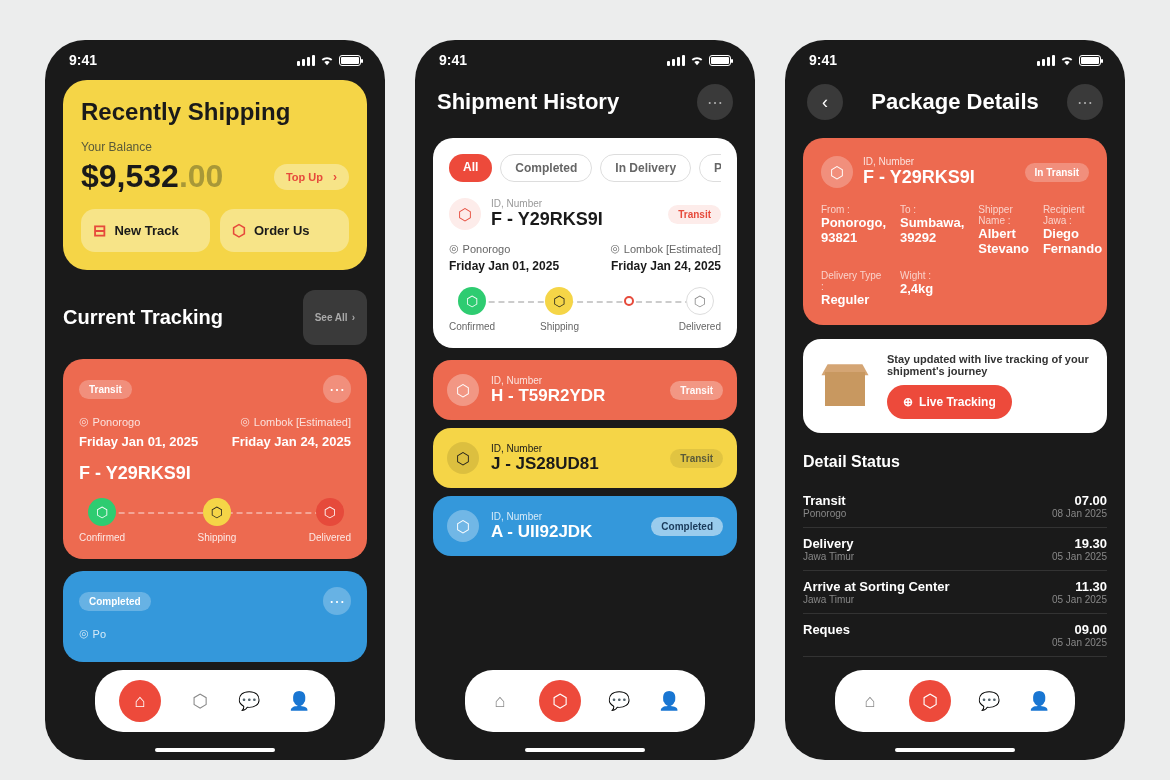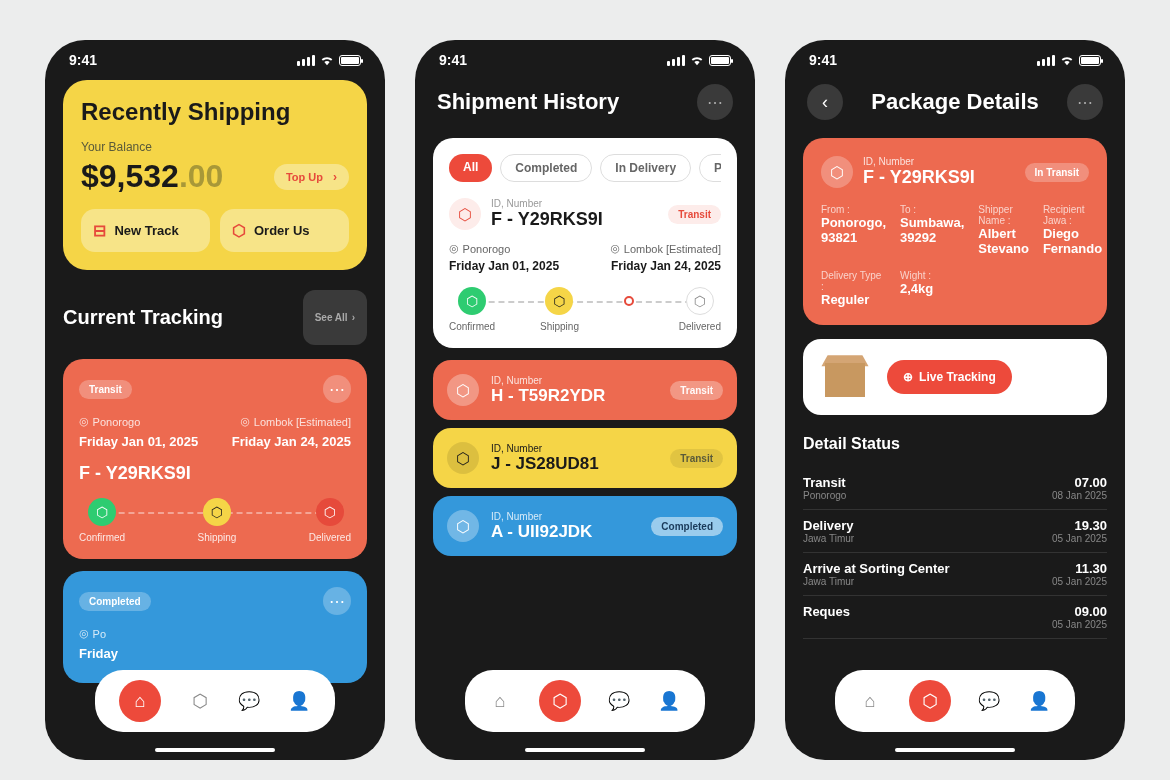--- a/index.html
+++ b/index.html
@@ -197,23 +197,20 @@
       </div>
     </div>
     <div class="tcard blue-c">
       <div class="thdr">
         <div class="pill">Completed</div>
         <div class="dots">⋯</div>
       </div>
       <div class="locrow">
             <div class="loc">◎ <span>Po</span></div>
           </div>
-      <div class="locrow">
-            <div class="date">Friday</div>
-          </div>
     </div>
   </div>
   <div class="bnav">
     <div class="ni act">⌂</div>
     <div class="ni">⬡</div>
     <div class="ni">💬</div>
     <div class="ni">👤</div>
   </div>
   <div class="hi"></div>
 </div>
@@ -376,20 +373,21 @@
               <div class="pd-v">2,4kg</div>
             </div>
       </div>
     </div>
     <div class="lt-card">
       <div class="box-il">
             <div class="box-top"></div>
             <div class="box-body"></div>
           </div>
       <div class="lt-r">
+        <div class="lt-txt">Stay updated with live tracking of your shipment's journey</div>
         <div class="lt-btn">
               <span>⊕</span>
               <span>Live Tracking</span>
             </div>
       </div>
     </div>
     <div class="ds-tit">Detail Status</div>
     <div id="ds-rows">
           <div class="ds-row">
             <div>

